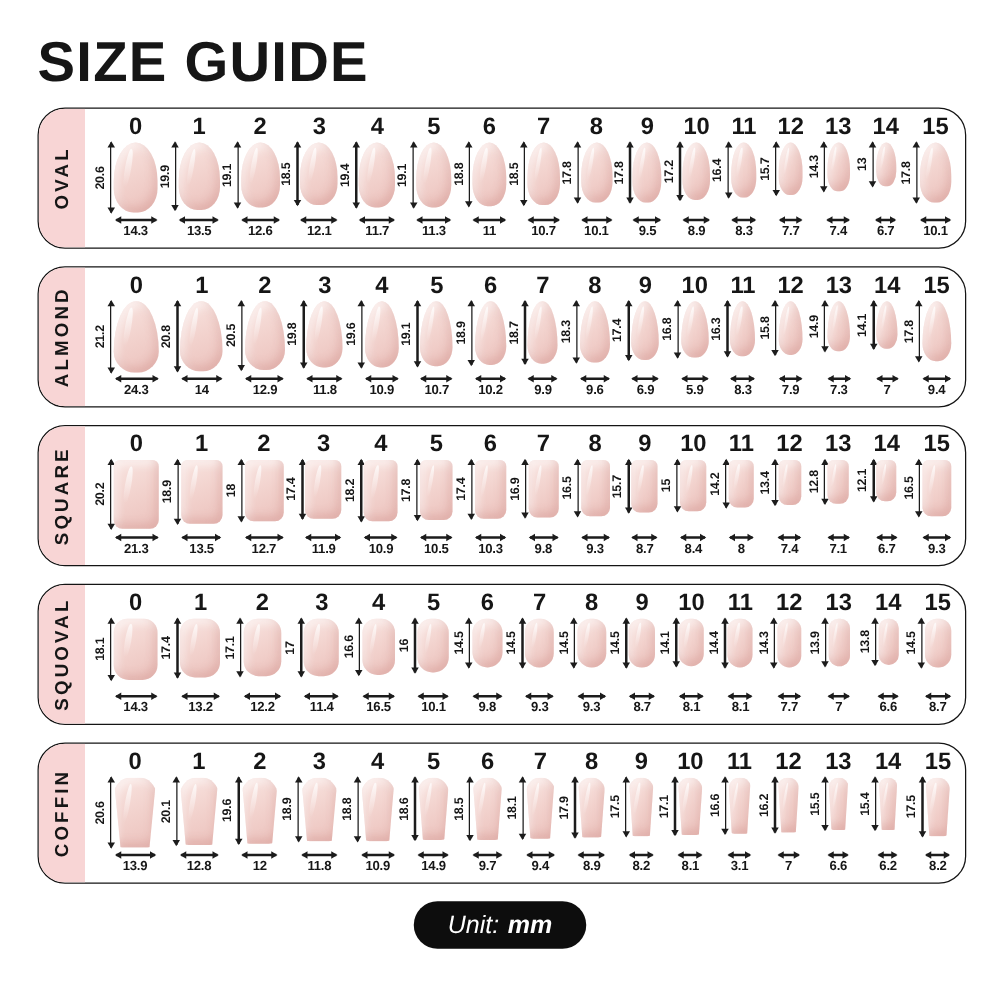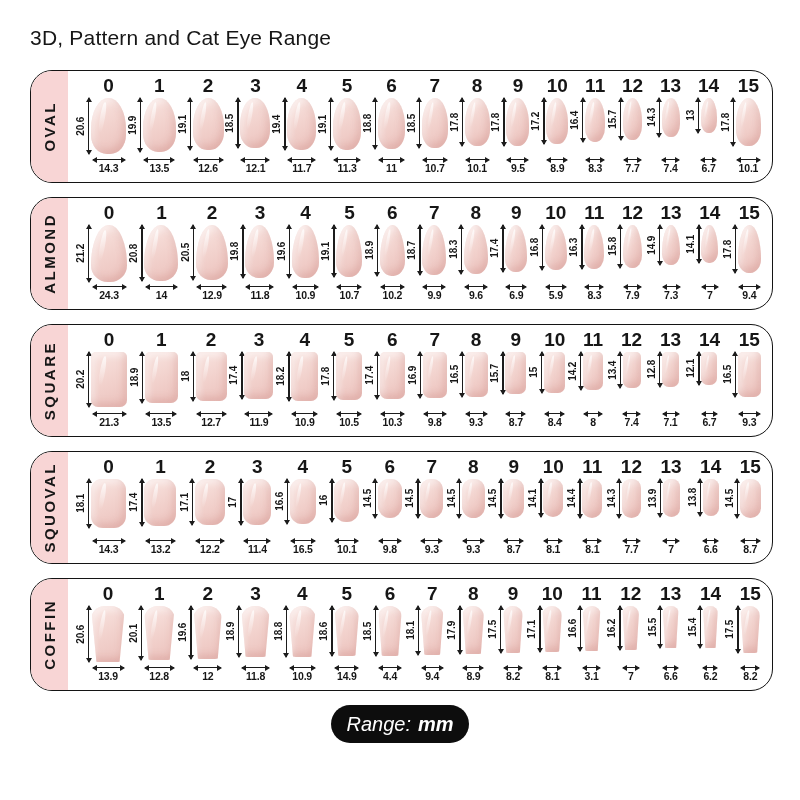--- a/index.html
+++ b/index.html
@@ -59,21 +59,21 @@
   .pill{width:138px;height:38px;border-radius:19px;background:var(--pill-bg);color:var(--pill-fg);
         margin:9px auto 0;display:flex;align-items:center;justify-content:center;
         font-size:20px;font-style:italic;}
   .pill .pfx{font-weight:normal;margin-right:7px;}
   .pill .pval{font-weight:bold;}
 </style>
 </head>
 <body>
 
 <div class="header">
-  <div class="subtitle">3D, Pattern and Cat Eye Range</div>
+  <div class="title">SIZE GUIDE</div>
 </div>
 
 <div class="rows">
     <div class="panel">
        <div class="strip">
          <span class="rlabel">OVAL</span>
        </div>
        <div class="content">
         <div class="cell">
       <div class="snum">0</div>
@@ -1087,21 +1087,21 @@
       <div class="snum">6</div>
       <div class="nrow">
         <div class="len" style="height:50px">
           <span class="lnum">18.5</span>
           <span class="varr"></span>
         </div>
         <div class="nail nail-coffin" style="width:24px;height:50px"></div>
       </div>
       <div class="wid">
         <span class="harr" style="width:22px"></span>
-        <span class="wnum">4.4</span>
+        <span class="wnum">9.7</span>
       </div>
     </div>
         <div class="cell">
       <div class="snum">7</div>
       <div class="nrow">
         <div class="len" style="height:49px">
           <span class="lnum">18.1</span>
           <span class="varr"></span>
         </div>
         <div class="nail nail-coffin" style="width:23px;height:49px"></div>
@@ -1221,15 +1221,15 @@
       <div class="wid">
         <span class="harr" style="width:18px"></span>
         <span class="wnum">8.2</span>
       </div>
     </div>
       </div>
      </div>
   </div>
 
 <div class="pill">
-  <span class="pfx">Range:</span>
+  <span class="pfx">Unit:</span>
   <span class="pval">mm</span>
 </div>
 
 </body></html>

